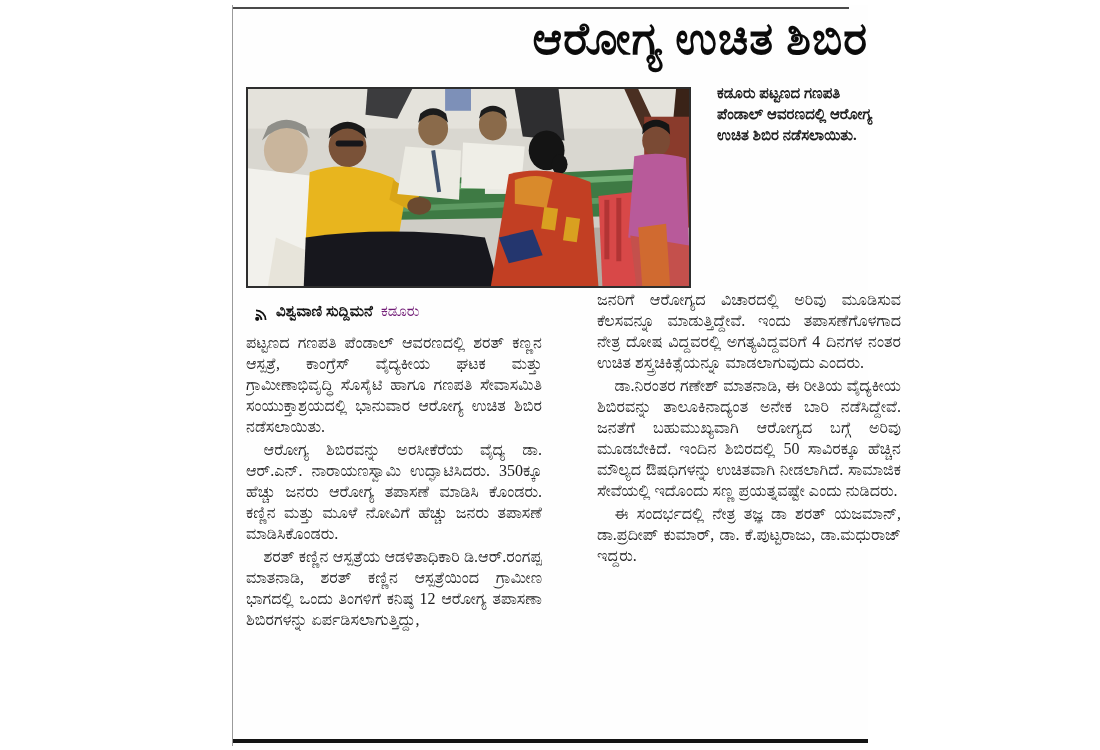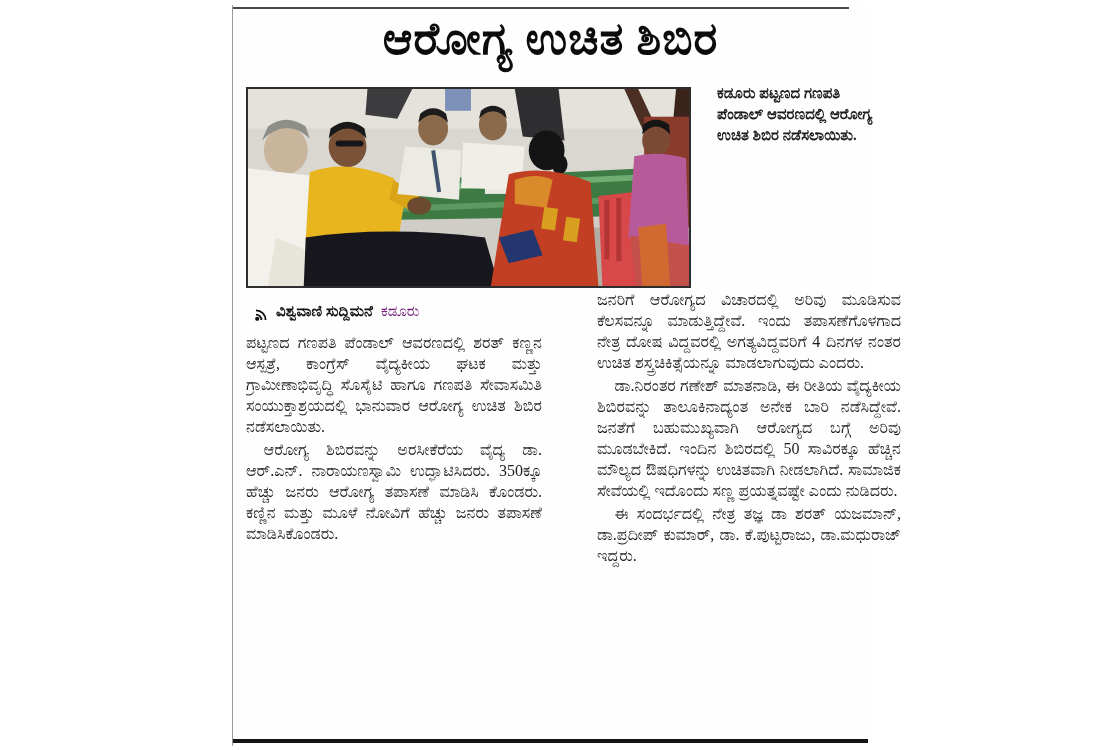--- a/index.html
+++ b/index.html
@@ -7,21 +7,21 @@
     position:relative;width:1100px;height:750px;background:#ffffff;
     font-family:"Liberation Serif","DejaVu Serif",serif;overflow:hidden;
   }
   .clipping{
     position:absolute;left:232px;top:5px;width:636px;height:741px;
     background:#fefefe;border-left:1px solid #9a9a9a;box-sizing:border-box;
   }
   .top-rule{position:absolute;left:0;top:2px;width:97%;height:2px;background:#4a4a4a;}
   .bottom-rule{position:absolute;left:0;bottom:3px;width:100%;height:4px;background:#141414;}
   .headline{
-    position:absolute;left:0;top:8px;width:100%;margin:0;text-align:center;
+    position:absolute;left:0;top:8px;width:100%;margin:0;text-align:right;
     font-size:45px;font-weight:700;color:#0b0b0b;letter-spacing:1px;
     font-family:"Liberation Serif","DejaVu Serif",serif;white-space:nowrap;
   }
   .photo{
     position:absolute;left:13px;top:82px;width:445px;height:201px;
     border:2px solid #2e2e2e;box-sizing:border-box;background:#cfcdc6;overflow:hidden;
   }
   .photo svg{display:block;width:100%;height:100%;}
   .caption{
     position:absolute;left:468px;top:78px;width:162px;
@@ -124,20 +124,21 @@
         <svg width="16" height="16" viewBox="0 0 16 16">
           <circle cx="3.2" cy="12.8" r="2.1" fill="#111"></circle>
           <path d="M2 8.6 A5.4 5.4 0 0 1 7.4 14" fill="none" stroke="#111" stroke-width="1.8"></path>
           <path d="M2 4.4 A9.6 9.6 0 0 1 11.6 14" fill="none" stroke="#111" stroke-width="1.8"></path>
         </svg>
         <span class="agency">ವಿಶ್ವವಾಣಿ ಸುದ್ದಿಮನೆ</span>
         <span class="loc">ಕಡೂರು</span>
       </div>
       <p class="para noindent">ಪಟ್ಟಣದ ಗಣಪತಿ ಪೆಂಡಾಲ್ ಆವರಣದಲ್ಲಿ ಶರತ್ ಕಣ್ಣನ ಆಸ್ಪತ್ರೆ, ಕಾಂಗ್ರೆಸ್ ವೈದ್ಯಕೀಯ ಘಟಕ ಮತ್ತು ಗ್ರಾಮೀಣಾಭಿವೃದ್ಧಿ ಸೊಸೈಟಿ ಹಾಗೂ ಗಣಪತಿ ಸೇವಾಸಮಿತಿ ಸಂಯುಕ್ತಾಶ್ರಯದಲ್ಲಿ ಭಾನುವಾರ ಆರೋಗ್ಯ ಉಚಿತ ಶಿಬಿರ ನಡೆಸಲಾಯಿತು.</p>
       <p class="para">ಆರೋಗ್ಯ ಶಿಬಿರವನ್ನು ಅರಸೀಕೆರೆಯ ವೈದ್ಯ ಡಾ. ಆರ್.ಎನ್. ನಾರಾಯಣಸ್ವಾಮಿ ಉದ್ಘಾಟಿಸಿದರು. 350ಕ್ಕೂ ಹೆಚ್ಚು ಜನರು ಆರೋಗ್ಯ ತಪಾಸಣೆ ಮಾಡಿಸಿ ಕೊಂಡರು. ಕಣ್ಣಿನ ಮತ್ತು ಮೂಳೆ ನೋವಿಗೆ ಹೆಚ್ಚು ಜನರು ತಪಾಸಣೆ ಮಾಡಿಸಿಕೊಂಡರು.</p>
+      <p class="para">ಶರತ್ ಕಣ್ಣಿನ ಆಸ್ಪತ್ರೆಯ ಆಡಳಿತಾಧಿಕಾರಿ ಡಿ.ಆರ್.ರಂಗಪ್ಪ ಮಾತನಾಡಿ, ಶರತ್ ಕಣ್ಣಿನ ಆಸ್ಪತ್ರೆಯಿಂದ ಗ್ರಾಮೀಣ ಭಾಗದಲ್ಲಿ ಒಂದು ತಿಂಗಳಿಗೆ ಕನಿಷ್ಠ 12 ಆರೋಗ್ಯ ತಪಾಸಣಾ ಶಿಬಿರಗಳನ್ನು ಏರ್ಪಡಿಸಲಾಗುತ್ತಿದ್ದು,</p>
     </div>
 
     <div class="col col-right">
       <p class="para noindent">ಜನರಿಗೆ ಆರೋಗ್ಯದ ವಿಚಾರದಲ್ಲಿ ಅರಿವು ಮೂಡಿಸುವ ಕೆಲಸವನ್ನೂ ಮಾಡುತ್ತಿದ್ದೇವೆ. ಇಂದು ತಪಾಸಣೆಗೊಳಗಾದ ನೇತ್ರ ದೋಷ ವಿದ್ದವರಲ್ಲಿ ಅಗತ್ಯವಿದ್ದವರಿಗೆ 4 ದಿನಗಳ ನಂತರ ಉಚಿತ ಶಸ್ತ್ರಚಿಕಿತ್ಸೆಯನ್ನೂ ಮಾಡಲಾಗುವುದು ಎಂದರು.</p>
       <p class="para">ಡಾ.ನಿರಂತರ ಗಣೇಶ್ ಮಾತನಾಡಿ, ಈ ರೀತಿಯ ವೈದ್ಯಕೀಯ ಶಿಬಿರವನ್ನು ತಾಲೂಕಿನಾದ್ಯಂತ ಅನೇಕ ಬಾರಿ ನಡೆಸಿದ್ದೇವೆ. ಜನತೆಗೆ ಬಹುಮುಖ್ಯವಾಗಿ ಆರೋಗ್ಯದ ಬಗ್ಗೆ ಅರಿವು ಮೂಡಬೇಕಿದೆ. ಇಂದಿನ ಶಿಬಿರದಲ್ಲಿ 50 ಸಾವಿರಕ್ಕೂ ಹೆಚ್ಚಿನ ಮೌಲ್ಯದ ಔಷಧಿಗಳನ್ನು ಉಚಿತವಾಗಿ ನೀಡಲಾಗಿದೆ. ಸಾಮಾಜಿಕ ಸೇವೆಯಲ್ಲಿ ಇದೊಂದು ಸಣ್ಣ ಪ್ರಯತ್ನವಷ್ಟೇ ಎಂದು ನುಡಿದರು.</p>
       <p class="para">ಈ ಸಂದರ್ಭದಲ್ಲಿ ನೇತ್ರ ತಜ್ಞ ಡಾ ಶರತ್ ಯಜಮಾನ್, ಡಾ.ಪ್ರದೀಪ್ ಕುಮಾರ್, ಡಾ. ಕೆ.ಪುಟ್ಟರಾಜು, ಡಾ.ಮಧುರಾಜ್ ಇದ್ದರು.</p>
     </div>
 
     <div class="bottom-rule"></div>
   </div>

